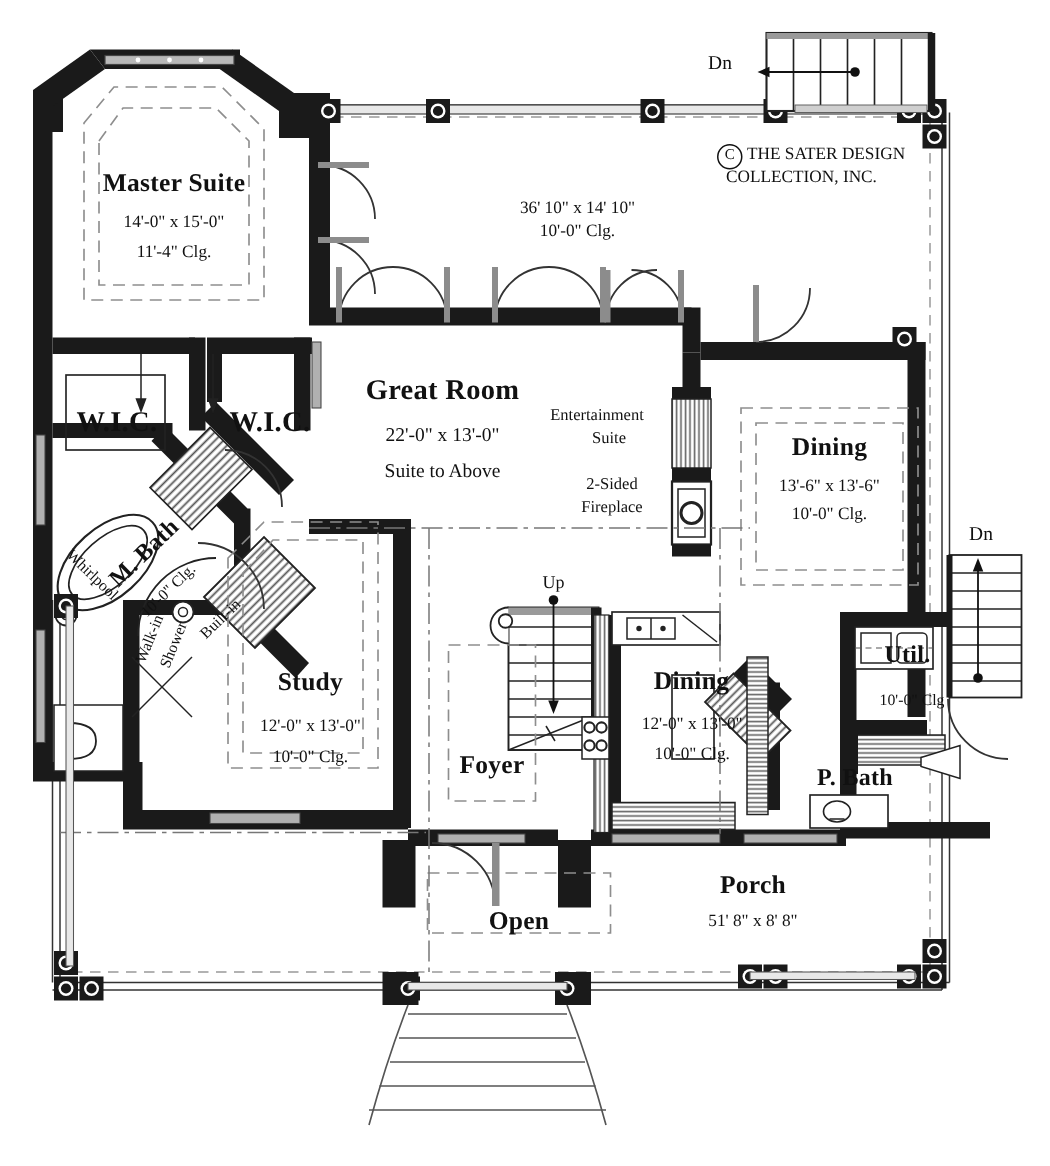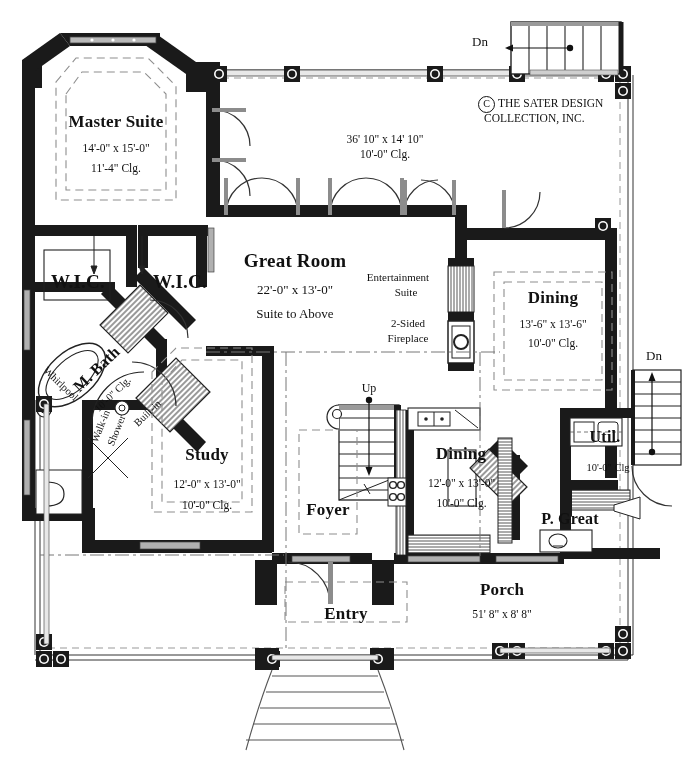--- a/index.html
+++ b/index.html
@@ -504,20 +504,20 @@
 
 <div class="lbl rm-name" style="left:292px;top:500px;width:72px;">Foyer</div>
 
 <div class="lbl rm-name" style="left:406px;top:444px;width:110px;">Dining</div>
 <div class="lbl rm-dim" style="left:404px;top:477px;width:115px;">12'-0" x 13'-0"</div>
 <div class="lbl rm-dim" style="left:404px;top:497px;width:115px;">10'-0" Clg.</div>
 
 <div class="lbl rm-name sm" style="left:578px;top:428px;width:54px;font-size:16px;">Util.</div>
 <div class="lbl tiny" style="left:572px;top:462px;width:72px;">10'-0" Clg</div>
 
-<div class="lbl rm-name sm" style="left:528px;top:510px;width:84px;font-size:16px;">P. Great</div>
+<div class="lbl rm-name sm" style="left:528px;top:510px;width:84px;font-size:16px;">P. Bath</div>
 
 <div class="lbl rm-name" style="left:447px;top:580px;width:110px;">Porch</div>
 <div class="lbl rm-dim" style="left:440px;top:608px;width:124px;">51' 8" x 8' 8"</div>
 
-<div class="lbl rm-name" style="left:298px;top:604px;width:96px;">Entry</div>
+<div class="lbl rm-name" style="left:298px;top:604px;width:96px;">Open</div>
 
 </div>
 
 </body></html>

